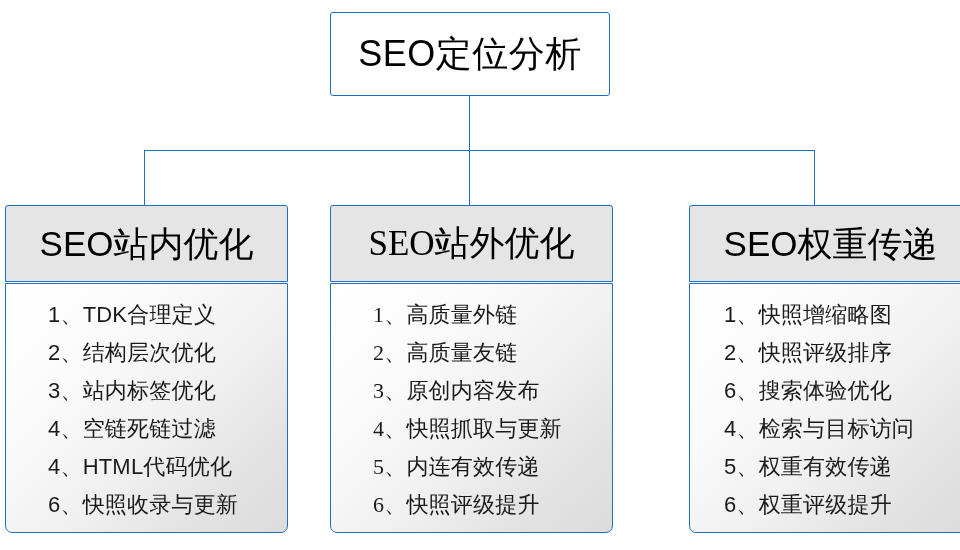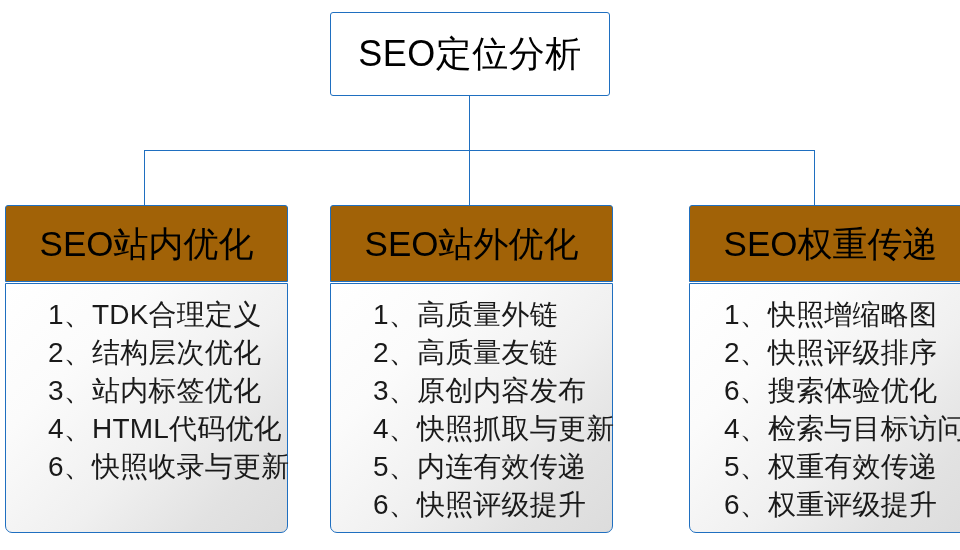--- a/index.html
+++ b/index.html
@@ -78,30 +78,30 @@
     height: 56px;
   }
 
   
   .column {
     position: absolute;
     top: 205px;
     width: 283px;
   }
   .col-1 { left: 5px; }
-  .col-2 { left: 330px; }
+  .col-2 { left: 330px; font-family: Liberation Serif, serif; }
   .col-3 { left: 672px; margin-left: 17px; }
 
   .col-header {
     box-sizing: border-box;
     width: 100%;
     height: 77px;
     border: 1.4px solid #1f6fc0;
     border-radius: 3px 3px 0 0;
-    background: #a16207;
+    background: #e5e5e5;
     display: flex;
     align-items: center;
     justify-content: center;
   }
   .col-header-label {
     font-size: 35px;
     color: #000000;
     line-height: 1;
     white-space: nowrap;
   }
@@ -118,21 +118,21 @@
                 #fbfbfb 28%,
                 #f0f0f0 58%,
                 #e2e2e2 82%,
                 #dcdcdc 100%);
     padding: 12px 0 10px 0;
     display: flex;
     flex-direction: column;
     justify-content: flex-start;
   }
   .list-item {
-    font-size: 28px;
+    font-size: 22px;
     color: #1a1a1a;
     line-height: 38px;
     height: 38px;
     padding-left: 42px;
     white-space: nowrap;
     letter-spacing: 0.2px;
   }
   .col-3 .list-item { padding-left: 34px; }
 </style>
 </head>
@@ -151,20 +151,21 @@
   <div class="conn conn-v-c"></div>
 
   <div class="column col-1">
     <div class="col-header">
       <span class="col-header-label">SEO站内优化</span>
     </div>
     <div class="col-list">
       <div class="list-item">1、TDK合理定义</div>
       <div class="list-item">2、结构层次优化</div>
       <div class="list-item">3、站内标签优化</div>
+      <div class="list-item">4、空链死链过滤</div>
       <div class="list-item">4、HTML代码优化</div>
       <div class="list-item">6、快照收录与更新</div>
     </div>
   </div>
 
   <div class="column col-2">
     <div class="col-header">
       <span class="col-header-label">SEO站外优化</span>
     </div>
     <div class="col-list">

